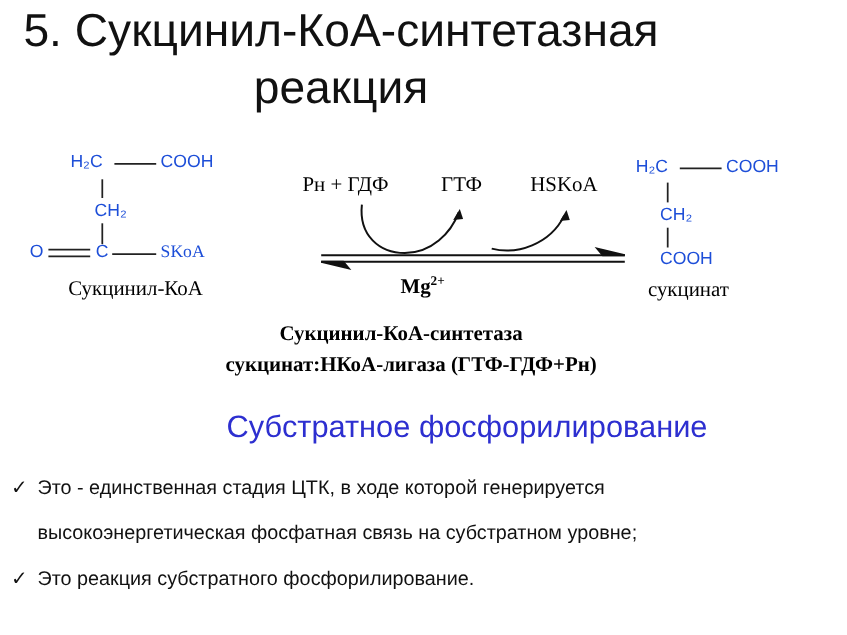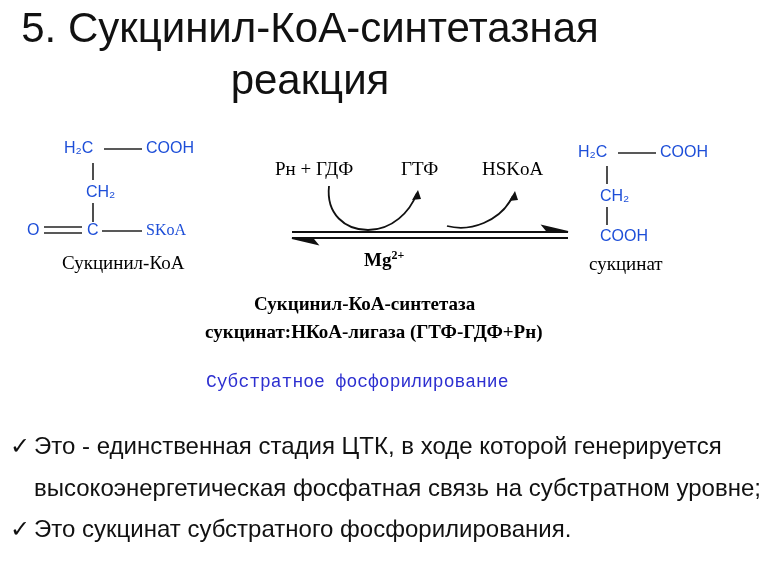--- a/index.html
+++ b/index.html
@@ -12,25 +12,25 @@
     .chem {
       position: absolute; font-family: "Liberation Sans", sans-serif; font-size: 16px; color: #1d4ed8;
       white-space: nowrap;
     }
     .serif {
       position: absolute; font-family: "Liberation Serif", serif; font-size: 19px; color: #000000;
       white-space: nowrap;
     }
     .bold { font-weight: bold; }
     .blue-sub {
-      position: absolute; font-family: Liberation Mono, monospace; font-size: 18px;
+      position: absolute; font-family: Liberation Sans, sans-serif; font-size: 28px;
       white-space: nowrap;
     }
     .bullet {
-      position: absolute; font-family: "Liberation Sans", sans-serif; font-size: 24px; color: #111;
+      position: absolute; font-family: "Liberation Sans", sans-serif; font-size: 18px; color: #111;
       white-space: nowrap;
     }
     svg.diagram { position: absolute; left: 0; top: 0; }
   </style>
 </head>
 <body>
 
 <div class="title" style="top:4px;">5. Сукцинил-КоА-синтетазная</div>
 <div class="title" style="top:56px;">реакция</div>
 
@@ -92,14 +92,14 @@
 <div class="serif bold" style="left:254px; top:293px;">Сукцинил-КоА-синтетаза</div>
 <div class="serif bold" style="left:205px; top:321px;text-align:center;">сукцинат:HКоА-лигаза (ГТФ-ГДФ+Pн)</div>
 
 <div class="blue-sub" style="left:206px; top:372px; color:#2d2fd0;">Субстратное фосфорилирование</div>
 
 <div class="bullet" style="left:10px; top:432px;">
   <span style="display:inline-block; width:24px;">✓</span><span>Это - единственная  стадия ЦТК, в ходе которой генерируется</span>
 </div>
 <div class="bullet" style="left:34px; top:474px;">высокоэнергетическая  фосфатная связь на субстратном уровне;</div>
 <div class="bullet" style="left:10px; top:515px;">
-  <span style="display:inline-block; width:24px;">✓</span><span>Это сукцинат субстратного фосфорилирования.</span>
+  <span style="display:inline-block; width:24px;">✓</span><span>Это реакция субстратного фосфорилирование.</span>
 </div>
 
 </body></html>

